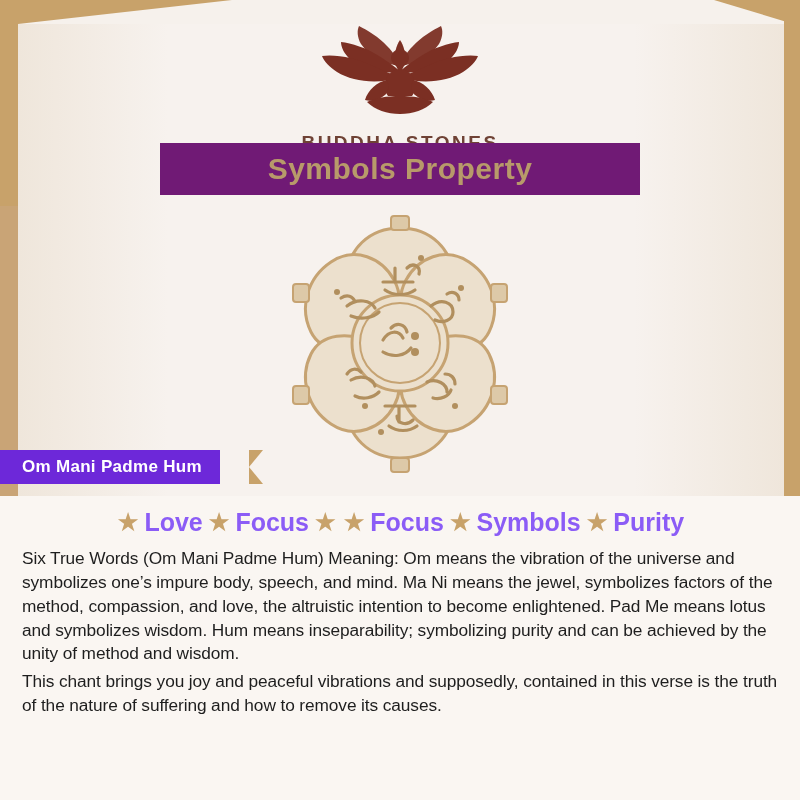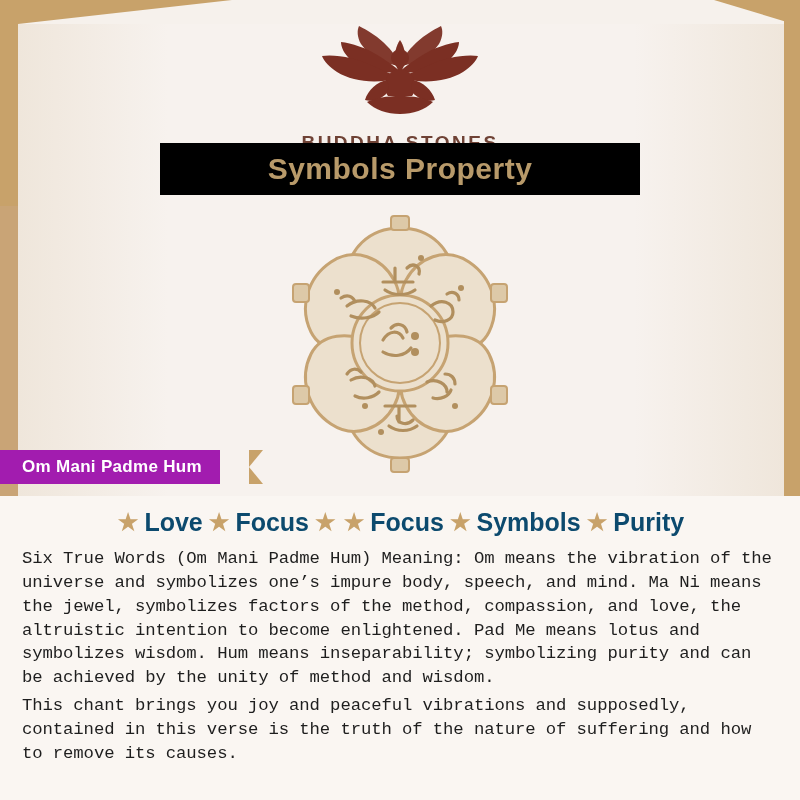--- a/index.html
+++ b/index.html
@@ -90,21 +90,21 @@
     letter-spacing: 2.5px;
     color: #6f4235;
     font-family: "Liberation Sans", sans-serif;
   }
 
   
   .title-bar {
     position: absolute;
     left: 160px; top: 143px;
     width: 480px; height: 52px;
-    background: #000000;
+    background: #701a75;
     display: flex;
     align-items: center;
     justify-content: center;
   }
   .title-text {
     font-size: 30px;
     font-weight: bold;
     color: #b89a6a;
     letter-spacing: 0.5px;
   }
@@ -114,21 +114,21 @@
     position: absolute;
     left: 255px; top: 210px;
     width: 290px; height: 270px;
   }
 
   
   .ribbon {
     position: absolute;
     left: 0; top: 450px;
     height: 34px;
-    background: #a21caf;
+    background: #6d28d9;
     display: flex;
     align-items: center;
     padding: 0 18px 0 22px;
     z-index: 4;
   }
   .ribbon-text {
     color: #ffffff;
     font-size: 17px;
     font-weight: bold;
     letter-spacing: 0.3px;
@@ -162,32 +162,31 @@
     color: #b08b57;
     white-space: nowrap;
   }
   .star {
     color: #c8a26a;
     font-size: 23px;
     line-height: 1;
     margin: 0 2px;
   }
   .kw {
-    color: #0c4a6e;
+    color: #8b5cf6;
   }
   .paragraphs {
     padding: 10px 20px 0 22px;
   }
   .para {
     font-size: 17.3px;
     line-height: 1.38;
     color: #1e1e1e;
     margin: 0 0 0 0;
     letter-spacing: -0.1px;
-    font-family: Liberation Mono, monospace;
   }
   .para + .para {
     margin-top: 4px;
   }
 </style>
 </head>
 <body>
 
 <div class="page">
 

